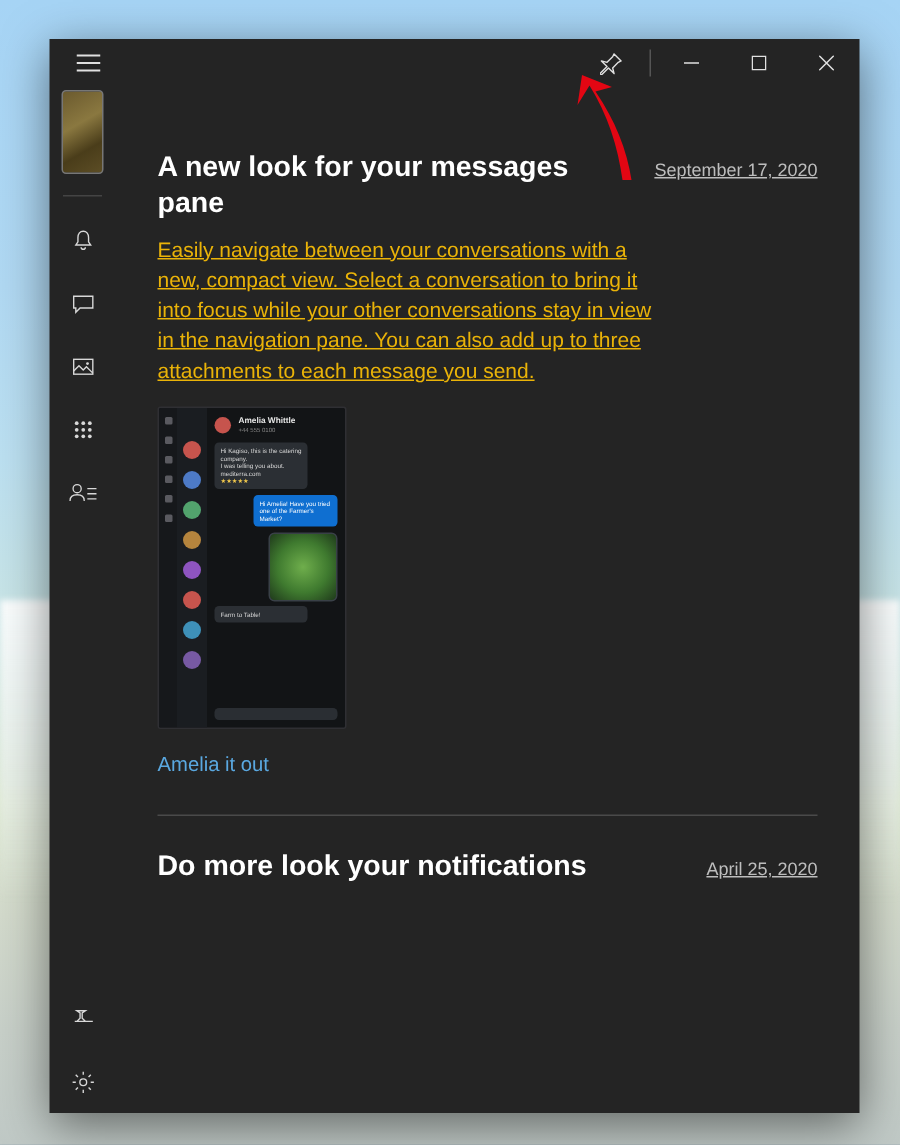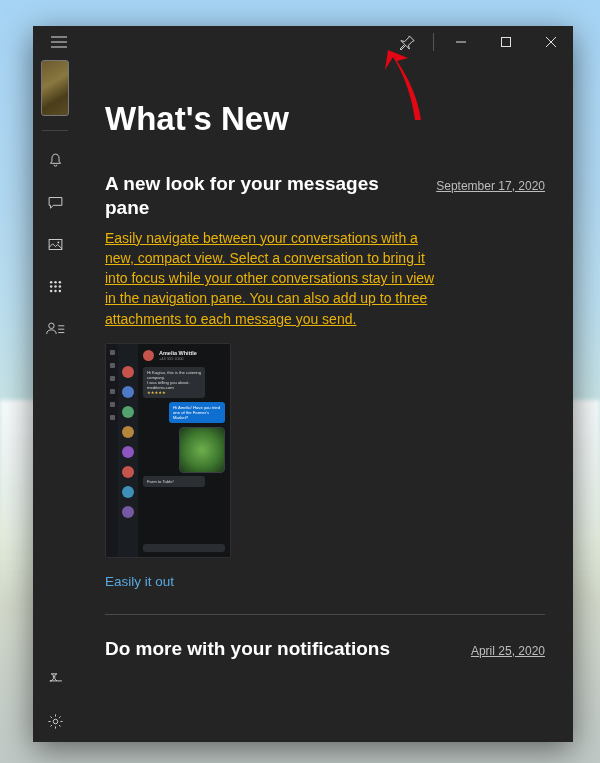--- a/index.html
+++ b/index.html
@@ -322,21 +322,20 @@
       </div>
       <div class="side-btn">
         <svg width="17" height="17" viewBox="0 0 24 24">
           <circle cx="12" cy="12" r="3.2" fill="none" stroke="#d8d8d8" stroke-width="1.3"></circle>
           <path d="M12 2v3M12 19v3M2 12h3M19 12h3M4.9 4.9l2.1 2.1M17 17l2.1 2.1M19.1 4.9L17 7M7 17l-2.1 2.1" stroke="#d8d8d8" stroke-width="1.3"></path>
         </svg>
       </div>
     </div>
 
     <div class="content">
-      <div class="page-title">What's New</div>
 
       <div class="article">
         <div class="article-head">
           <div class="article-title">A new look for your messages pane</div>
           <div class="article-date">September 17, 2020</div>
         </div>
         <div class="article-body">Easily navigate between your conversations with a new, compact view. Select a conversation to bring it into focus while your other conversations stay in view in the navigation pane. You can also add up to three attachments to each message you send.</div>
 
         <div class="preview-img">
           <div class="pv-rail">
@@ -366,28 +365,28 @@
               </div>
             </div>
             <div class="pv-msg grey">Hi Kagiso, this is the catering company.<br>I was telling you about.<br>mediterra.com<br><span style="color:#f2c94c">★★★★★</span></div>
             <div class="pv-msg blue">Hi Amelia! Have you tried one of the Farmer's Market?</div>
             <div class="pv-photo"></div>
             <div class="pv-msg grey pv-caption">Farm to Table!</div>
             <div class="pv-input"></div>
           </div>
         </div>
 
-        <div class="article-link">Easily it out</div>
+        <div class="article-link">Amelia it out</div>
       </div>
 
       <div class="hr"></div>
 
       <div class="article">
         <div class="article-head">
-          <div class="article-title">Do more with your notifications</div>
+          <div class="article-title">Do more look your notifications</div>
           <div class="article-date">April 25, 2020</div>
         </div>
       </div>
     </div>
 
   </div>
 </div>
 
 <svg width="60" height="80" viewBox="0 0 60 80" style="position:absolute; left:370px; top:48px;">
   <path class="annotation-arrow" d="M45 72 C 42 50, 35 28, 23 9 L15 22 L18 2 L38 10 L27 13 C 40 32, 48 52, 51 72 Z"></path>

